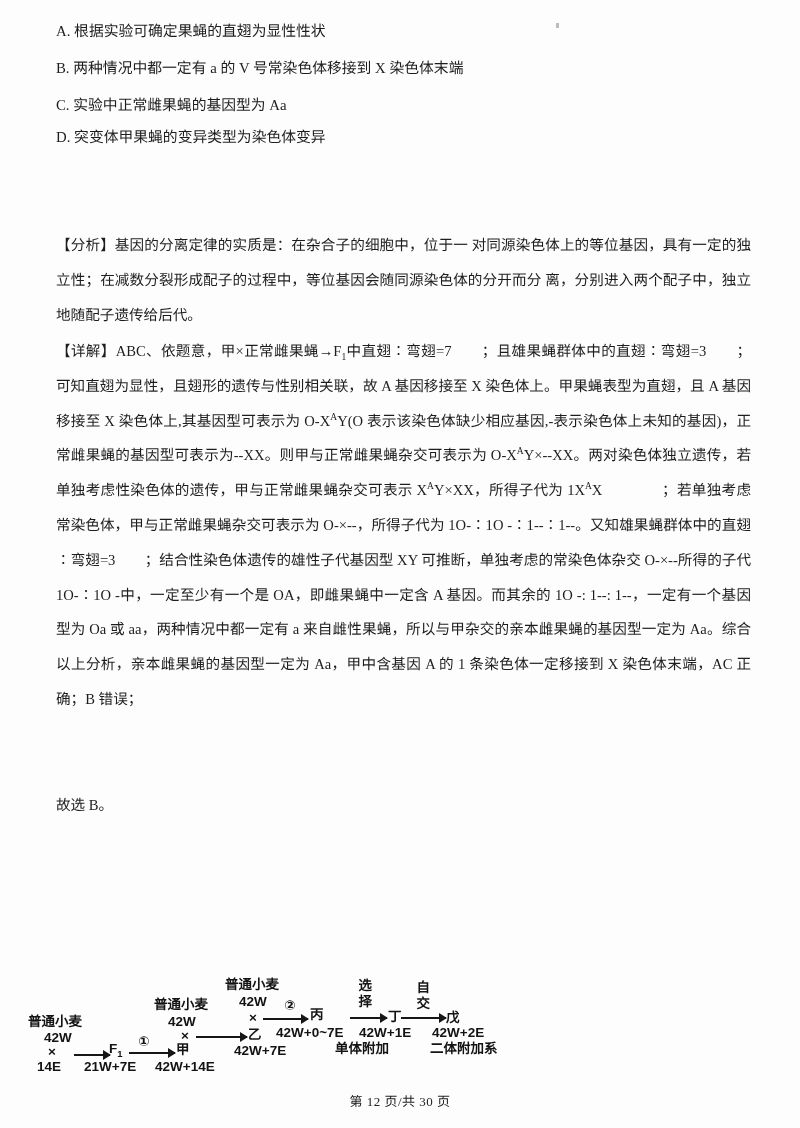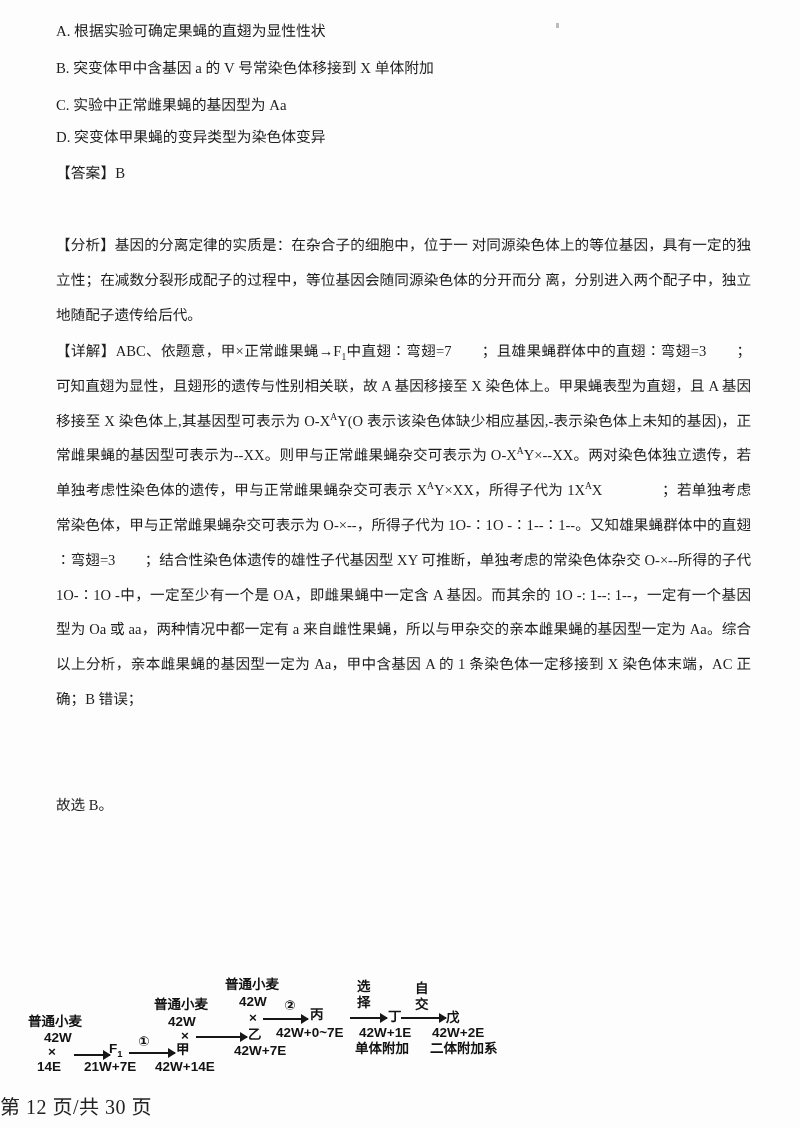--- a/index.html
+++ b/index.html
@@ -18,44 +18,43 @@
     font-size:14.6px;line-height:34.8px;text-align:justify;
   }
   sup{font-size:9.5px;vertical-align:super;line-height:0;}
   sub{font-size:9.5px;vertical-align:sub;line-height:0;}
   .diagram{position:absolute;left:0;top:966px;width:800px;height:122px;}
   .dg{
     position:absolute;white-space:nowrap;color:#131313;
     font-family:"Liberation Sans","DejaVu Sans",sans-serif;
     font-weight:700;font-size:13.5px;line-height:15px;
   }
-  .dg.vert{width:15px;white-space:normal;text-align:left;line-height:15.5px;}
+  .dg.vert{width:15px;white-space:normal;text-align:right;line-height:15.5px;font-family:Liberation Mono, monospace;}
   .arr{position:absolute;height:2px;background:#161616;}
   .arr::after{
     content:"";position:absolute;right:-1px;top:-4px;
     border-left:8px solid #161616;
     border-top:5px solid transparent;border-bottom:5px solid transparent;
   }
   .footer{
-    position:absolute;top:1091px;left:0;width:800px;text-align:left;
-    font-size:20px;letter-spacing:.5px;color:#222;
+    position:absolute;top:1091px;left:0;width:800px;text-align:center;
+    font-size:13px;letter-spacing:.5px;color:#222;
   }
   .artifact{position:absolute;left:556px;top:23px;width:3px;height:5px;background:#bcbcbc;}
 </style>
 </head>
 <body>
 
 <div class="page">
 
   <div class="line" style="top:20px">A. 根据实验可确定果蝇的直翅为显性性状</div>
-  <div class="line" style="top:57px">B. 突变体甲中含基因 a 的 V 号常染色体移接到 X 单体附加</div>
+  <div class="line" style="top:57px">B. 两种情况中都一定有 a 的 V 号常染色体移接到 X 染色体末端</div>
   <div class="line" style="top:94px">C. 实验中正常雌果蝇的基因型为 Aa</div>
   <div class="line" style="top:126px">D. 突变体甲果蝇的变异类型为染色体变异</div>
 
-  <div class="line" style="top:162px">【答案】B</div>
 
   <div class="para" style="top:228px">【分析】基因的分离定律的实质是：在杂合子的细胞中，位于一 对同源染色体上的等位基因，具有一定的独立性；在减数分裂形成配子的过程中，等位基因会随同源染色体的分开而分 离，分别进入两个配子中，独立地随配子遗传给后代。</div>
   <div class="para" style="top:334px">【详解】ABC、依题意，甲×正常雌果蝇→F<sub>1</sub>中直翅∶弯翅=7　　；且雄果蝇群体中的直翅∶弯翅=3　　；可知直翅为显性，且翅形的遗传与性别相关联，故 A 基因移接至 X 染色体上。甲果蝇表型为直翅，且 A 基因移接至 X 染色体上,其基因型可表示为 O-X<sup>A</sup>Y(O 表示该染色体缺少相应基因,-表示染色体上未知的基因)，正常雌果蝇的基因型可表示为--XX。则甲与正常雌果蝇杂交可表示为 O-X<sup>A</sup>Y×--XX。两对染色体独立遗传，若单独考虑性染色体的遗传，甲与正常雌果蝇杂交可表示 X<sup>A</sup>Y×XX，所得子代为 1X<sup>A</sup>X　　　　；若单独考虑常染色体，甲与正常雌果蝇杂交可表示为 O-×--，所得子代为 1O-∶1O -∶1--∶1--。又知雄果蝇群体中的直翅∶弯翅=3　　；结合性染色体遗传的雄性子代基因型 XY 可推断，单独考虑的常染色体杂交 O-×--所得的子代 1O-∶1O -中，一定至少有一个是 OA，即雌果蝇中一定含 A 基因。而其余的 1O -: 1--: 1--，一定有一个基因型为 Oa 或 aa，两种情况中都一定有 a 来自雌性果蝇，所以与甲杂交的亲本雌果蝇的基因型一定为 Aa。综合以上分析，亲本雌果蝇的基因型一定为 Aa，甲中含基因 A 的 1 条染色体一定移接到 X 染色体末端，AC 正确；B 错误；</div>
   <div class="para" style="top:788px">故选 B。</div>
 
   <div class="diagram">
 
     <span class="dg" style="left:28px;top:48px">普通小麦</span>
     <span class="dg" style="left:44px;top:64px">42W</span>
     <span class="dg" style="left:48px;top:78px">×</span>
@@ -84,21 +83,21 @@
     <span class="dg" style="left:284px;top:32px">②</span>
     <span class="arr" style="left:263px;top:52px;width:45px"></span>
 
     <span class="dg" style="left:310px;top:41px">丙</span>
     <span class="dg" style="left:276px;top:59px">42W+0~7E</span>
 
     <span class="dg vert" style="left:357px;top:13px">选择</span>
     <span class="arr" style="left:350px;top:51px;width:37px"></span>
     <span class="dg" style="left:388px;top:43px">丁</span>
     <span class="dg" style="left:359px;top:59px">42W+1E</span>
-    <span class="dg" style="left:355px;top:75px">单体附加</span>
+    <span class="dg" style="left:335px;top:75px">单体附加</span>
 
     <span class="dg vert" style="left:415px;top:15px">自交</span>
     <span class="arr" style="left:401px;top:51px;width:45px"></span>
     <span class="dg" style="left:446px;top:44px">戊</span>
     <span class="dg" style="left:432px;top:59px">42W+2E</span>
     <span class="dg" style="left:430px;top:75px">二体附加系</span>
   </div>
 
   <div class="footer">第 12 页/共 30 页</div>
   <div class="artifact"></div>

